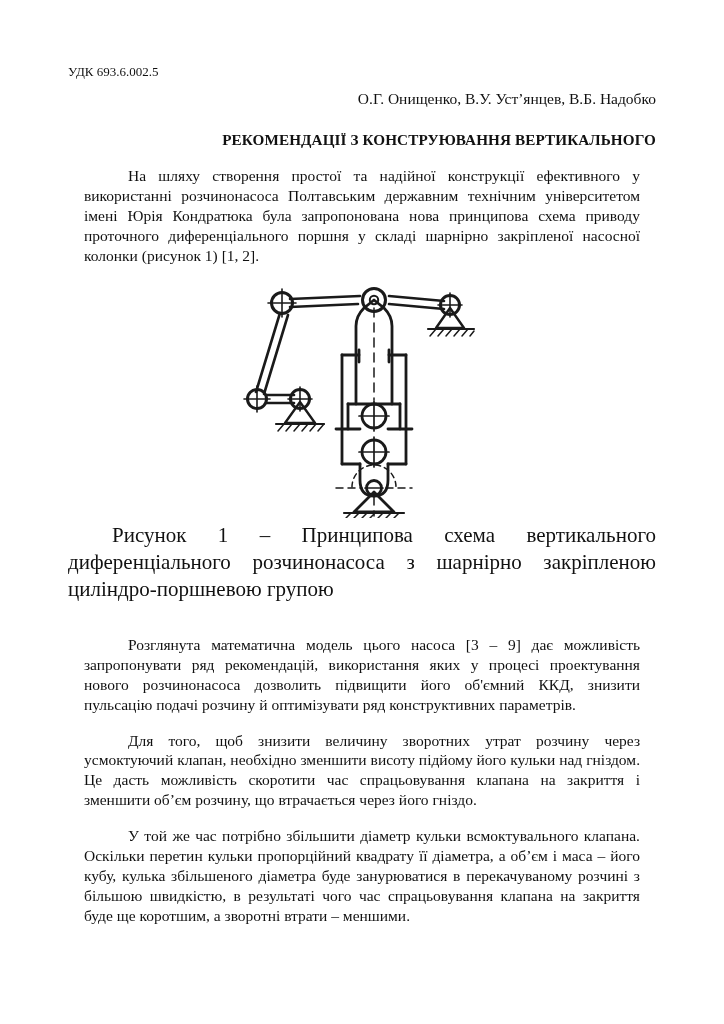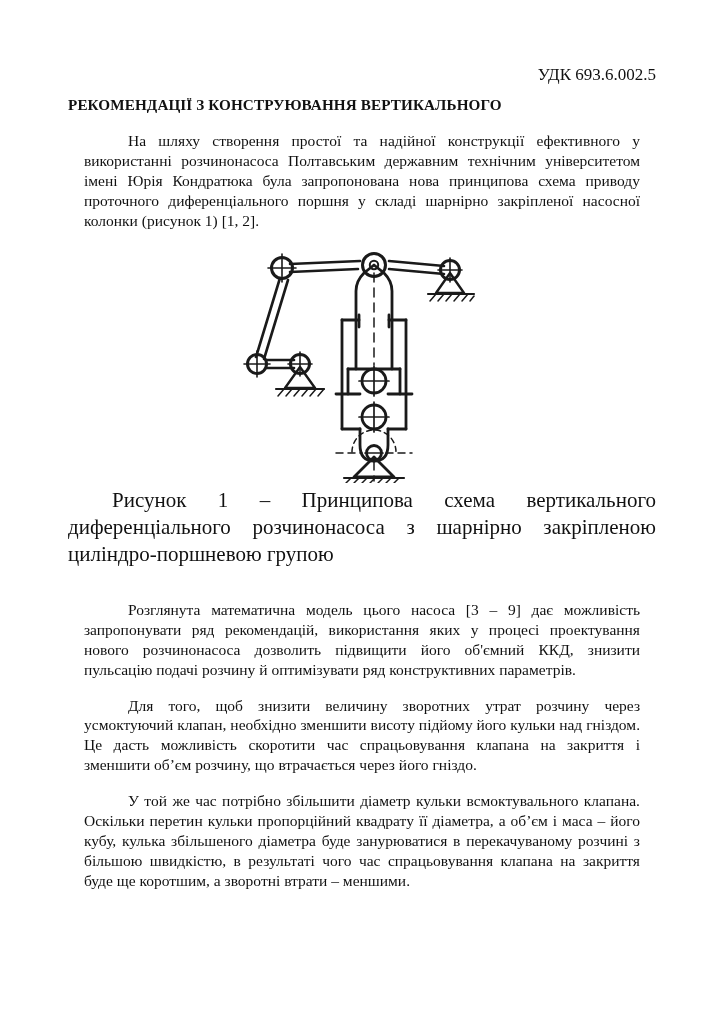--- a/index.html
+++ b/index.html
@@ -22,34 +22,34 @@
     height: 1024px;
     background: #ffffff;
   }
   .content {
     position: absolute;
     left: 68px;
     top: 64px;
     width: 588px;
   }
   .udk {
-    font-size: 17px;
+    font-size: 13px;
     line-height: 1.25;
-    text-align: right;
+    text-align: left;
     margin: 0 0 10px 0;
   }
   .authors {
     font-size: 15.5px;
     text-align: right;
     margin: 0 0 22px 0;
   }
   .title {
     font-size: 15.2px;
     font-weight: bold;
-    text-align: left;
+    text-align: right;
     line-height: 1.33;
     letter-spacing: 0.1px;
     margin: 0 0 10px 0;
   }
   p.para {
     font-size: 15.5px;
     line-height: 1.285;
     text-align: justify;
     text-justify: inter-word;
     text-indent: 44px;
@@ -72,20 +72,21 @@
   svg { display: block; }
 </style>
 </head>
 <body>
 
 <div class="page">
   <div class="content">
 
     <div class="udk">УДК 693.6.002.5</div>
 
+    <div class="authors">О.Г. Онищенко, В.У. Уст’янцев, В.Б. Надобко</div>
 
     <div class="title">
       <div>РЕКОМЕНДАЦІЇ З КОНСТРУЮВАННЯ ВЕРТИКАЛЬНОГО</div>
     </div>
 
     <p class="para">На шляху створення простої та надійної конструкції ефективного у використанні розчинонасоса Полтавським державним технічним університетом імені Юрія Кондратюка була запропонована нова принципова схема приводу проточного диференціального поршня у складі шарнірно закріпленої насосної колонки (рисунок 1) [1, 2].</p>
 
     <div class="figure-wrap">
       <svg width="260" height="236" viewBox="0 0 260 236">
         <g stroke="#1a1a1a" fill="none" stroke-width="2.6" stroke-linecap="round" stroke-linejoin="round">

